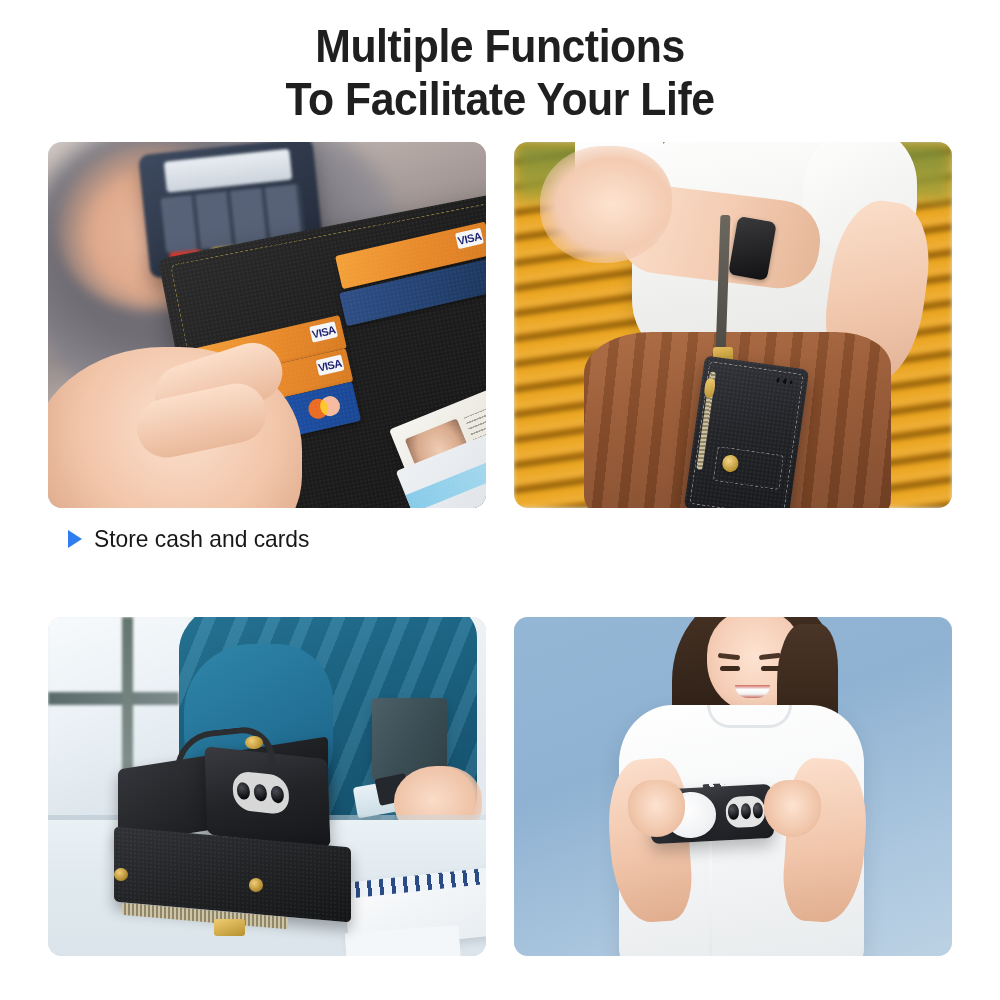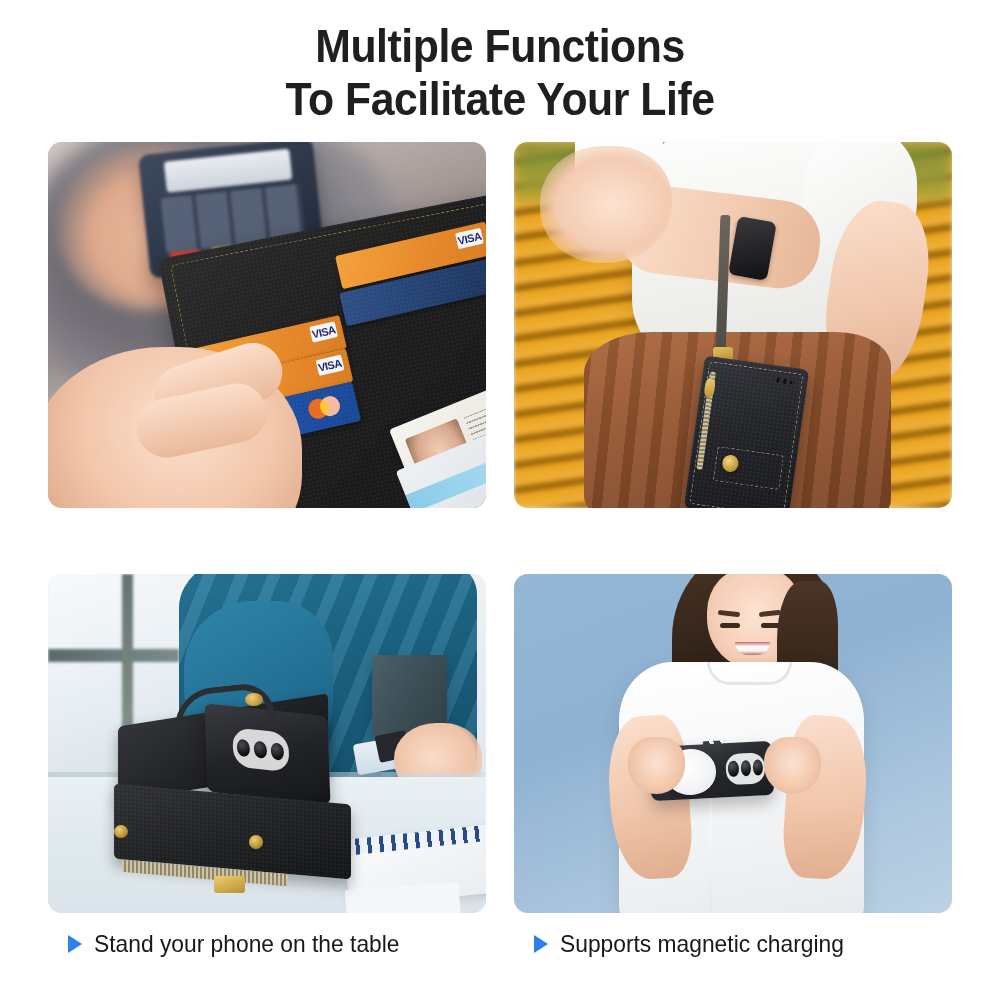--- a/index.html
+++ b/index.html
@@ -627,20 +627,24 @@
           <div class="p1-id-lines"></div>
         </div>
         <div class="p1-id2">
           <div class="p1-id2-band"></div>
         </div>
       </div>
 
       <div class="p1-hand-bottom"></div>
       <div class="p1-finger" style="left:24%; bottom:26%; transform:rotate(-18deg);"></div>
       <div class="p1-finger" style="left:20%; bottom:16%; transform:rotate(-12deg);"></div>
+    </div>
+    <div class="caption">
+      <span class="bullet"></span>
+      <span class="caption-text">Store cash and cards</span>
     </div>
   </div>
 
   <div class="cell">
     <div class="photo">
       <div class="p2-bg"></div>
       <div class="p2-bg-top"></div>
       <div class="p2-blouse"></div>
       <div class="p2-sleeve-r"></div>
       <div class="p2-arm-r"></div>
@@ -693,24 +697,20 @@
         </div>
       </div>
       <div class="p3-strap"></div>
       <div class="p3-strap-snap"></div>
       <div class="p3-base"></div>
       <div class="p3-zipper"></div>
       <div class="p3-zip-pull"></div>
       <div class="p3-rivet-l"></div>
       <div class="p3-rivet-r"></div>
     </div>
-    <div class="caption">
-      <span class="bullet"></span>
-      <span class="caption-text">Stand your phone on the table</span>
-    </div>
   </div>
 
   <div class="cell row2">
     <div class="photo">
       <div class="p4-bg"></div>
       <div class="p4-hair"></div>
       <div class="p4-face"></div>
       <div class="p4-brow-l"></div>
       <div class="p4-brow-r"></div>
       <div class="p4-eye-l"></div>
@@ -727,19 +727,15 @@
         <div class="p4-puck"></div>
         <div class="p4-cam4">
           <span class="p4-lens" style="left:6%;"></span>
           <span class="p4-lens" style="left:37%;"></span>
           <span class="p4-lens" style="left:68%;"></span>
         </div>
       </div>
       <div class="p4-hand-l"></div>
       <div class="p4-hand-r"></div>
     </div>
-    <div class="caption">
-      <span class="bullet"></span>
-      <span class="caption-text">Supports magnetic charging</span>
-    </div>
   </div>
 
 </div>
 
 </body></html>

